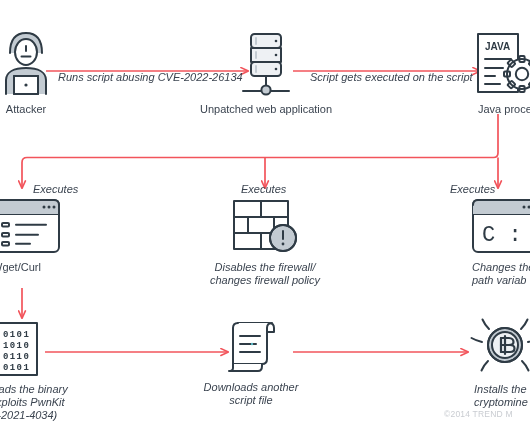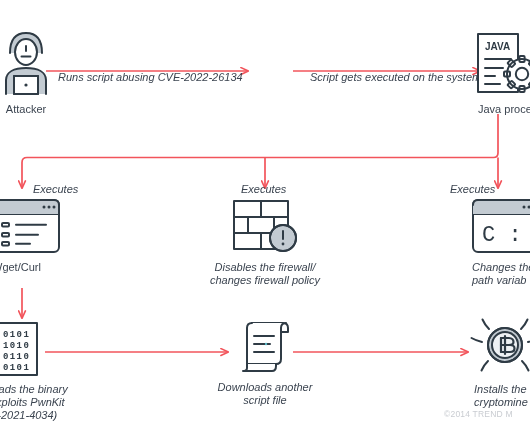--- a/index.html
+++ b/index.html
@@ -70,21 +70,21 @@
 
       <line x1="22" y1="288" x2="22" y2="318" marker-end="url(#ah)"></line>
 
       <line x1="45" y1="352" x2="228" y2="352" marker-end="url(#ah)"></line>
 
       <line x1="293" y1="352" x2="468" y2="352" marker-end="url(#ah)"></line>
     </g>
   </svg>
 
   <div class="edgelabel" style="left:58px;top:56px;">Runs script abusing CVE-2022-26134</div>
-  <div class="edgelabel" style="left:310px;top:56px;">Script gets executed on the system</div>
+  <div class="edgelabel" style="left:310px;top:56px;">Script gets executed on the script</div>
   <div class="edgelabel" style="left:33px;top:168px;">Executes</div>
   <div class="edgelabel" style="left:241px;top:168px;">Executes</div>
   <div class="edgelabel" style="left:450px;top:168px;">Executes</div>
 
   <div class="node" style="left:-8px;top:28px;width:68px;">
     <svg class="icon" width="60" height="70" viewBox="0 0 60 70">
       <g stroke="#2f3b45" stroke-width="2" fill="none" stroke-linecap="round" stroke-linejoin="round">
         <path d="M14,25 C14,11 20,5 30,5 C40,5 46,11 46,25 Z" fill="#c3cbd2" stroke="none"></path>
         <path d="M14,25 C14,11 20,5 30,5 C40,5 46,11 46,25"></path>
         <ellipse cx="30" cy="24" rx="11" ry="13" fill="#ffffff"></ellipse>
@@ -93,20 +93,39 @@
         <path d="M10,66 L10,52 C10,44 18,40 30,40 C42,40 50,44 50,52 L50,66 Z" fill="#c3cbd2" stroke="none"></path>
         <path d="M10,66 L10,52 C10,44 18,40 30,40 C42,40 50,44 50,52 L50,66"></path>
         <rect x="18" y="48" width="24" height="18" fill="#ffffff"></rect>
         <rect x="18" y="48" width="24" height="18"></rect>
         <circle cx="30" cy="57" r="1.6" fill="#2f3b45" stroke="none"></circle>
       </g>
     </svg>
     <div class="nodelabel">Attacker</div>
   </div>
 
+  <div class="node" style="left:190px;top:30px;width:152px;">
+    <svg class="icon" width="62" height="68" viewBox="0 0 62 68">
+      <g stroke="#2f3b45" stroke-width="2" fill="none" stroke-linecap="round" stroke-linejoin="round">
+        <rect x="16" y="4" width="30" height="14" rx="3.5" fill="#eef1f4"></rect>
+        <rect x="16" y="18" width="30" height="14" fill="#eef1f4"></rect>
+        <rect x="16" y="32" width="30" height="14" rx="3.5" fill="#eef1f4"></rect>
+        <circle cx="41" cy="11" r="1.3" fill="#2f3b45" stroke="none"></circle>
+        <circle cx="41" cy="25" r="1.3" fill="#2f3b45" stroke="none"></circle>
+        <circle cx="41" cy="39" r="1.3" fill="#2f3b45" stroke="none"></circle>
+        <line x1="21" y1="8" x2="21" y2="14" stroke="#c3cbd2"></line>
+        <line x1="21" y1="22" x2="21" y2="28" stroke="#c3cbd2"></line>
+        <line x1="21" y1="36" x2="21" y2="42" stroke="#c3cbd2"></line>
+        <line x1="31" y1="46" x2="31" y2="56"></line>
+        <line x1="8" y1="61" x2="54" y2="61"></line>
+        <circle cx="31" cy="60" r="4.6" fill="#c3cbd2"></circle>
+      </g>
+    </svg>
+    <div class="nodelabel">Unpatched web application</div>
+  </div>
 
   <div class="node" style="left:470px;top:30px;width:100px;align-items:flex-start;">
     <svg class="icon" width="74" height="68" viewBox="0 0 74 68">
       <g stroke="#2f3b45" stroke-width="2" fill="none" stroke-linecap="round" stroke-linejoin="round">
         <path d="M8,4 L48,4 L48,62 L8,62 Z" fill="#ffffff"></path>
         <text x="15" y="20" font-family="'Liberation Sans',sans-serif" font-size="10" font-weight="bold" fill="#2f3b45" stroke="none">JAVA</text>
         <line x1="15" y1="29" x2="41" y2="29"></line>
         <line x1="15" y1="38" x2="33" y2="38"></line>
         <line x1="15" y1="46" x2="25" y2="46"></line>
         <line x1="15" y1="54" x2="30" y2="54"></line>
@@ -197,21 +216,21 @@
           <text x="15" y="39">0110</text>
           <text x="15" y="50">0101</text>
         </g>
       </g>
     </svg>
     <div class="nodelabel italic" style="text-align:left;margin-left:2px;">loads the binary
 exploits PwnKit
 E-2021-4034)</div>
   </div>
 
-  <div class="node" style="left:205px;top:318px;width:120px;">
+  <div class="node" style="left:191px;top:318px;width:120px;">
     <svg class="icon" width="62" height="58" viewBox="0 0 62 58">
       <g stroke="#2f3b45" stroke-width="2" fill="none" stroke-linecap="round" stroke-linejoin="round">
         <path d="M18,5 L49,5 C52,5 54,7 54,10 L54,14 L46,14" fill="#ffffff"></path>
         <path d="M18,5 C15,5 13,7 13,10 L13,46 L42,46 C45,46 47,44 47,41 L47,10 C47,7 49,5 52,5" fill="#ffffff"></path>
         <path d="M13,46 L13,50 C13,52 11,53 9,53 L38,53 C41,53 42,51 42,48 L42,46" fill="#ffffff"></path>
         <line x1="20" y1="18" x2="40" y2="18"></line>
         <line x1="20" y1="26" x2="36" y2="26"></line>
         <line x1="20" y1="34" x2="40" y2="34"></line>
         <circle cx="32" cy="26" r="1.2" fill="#5bb8c4" stroke="none"></circle>
       </g>

